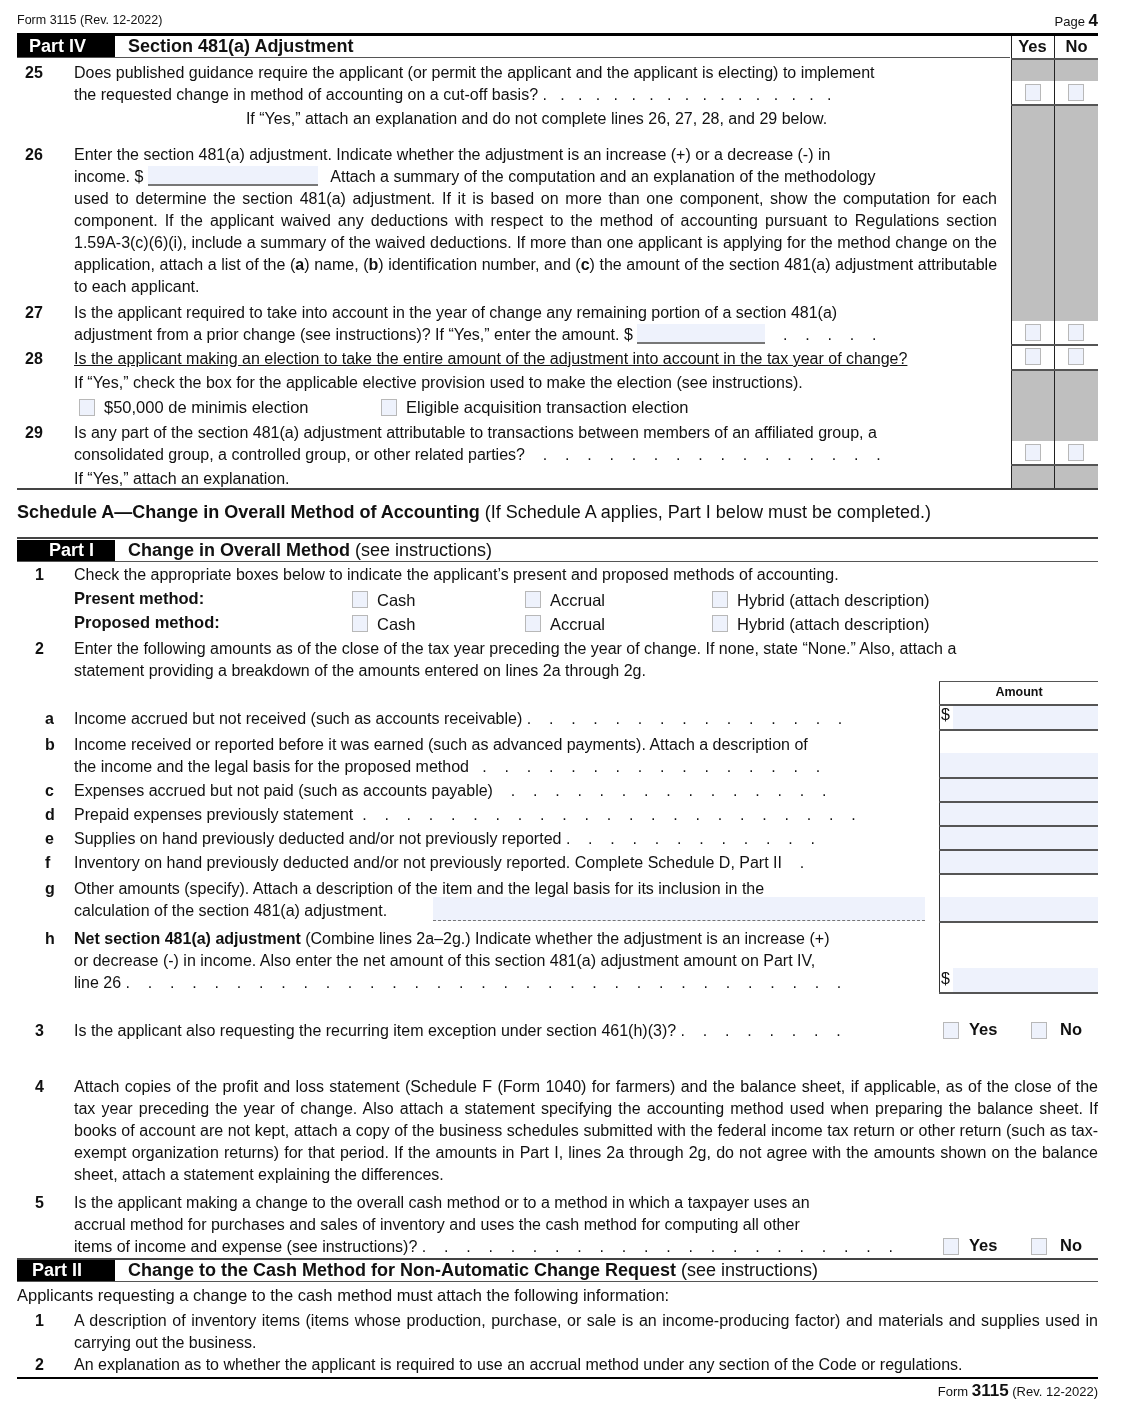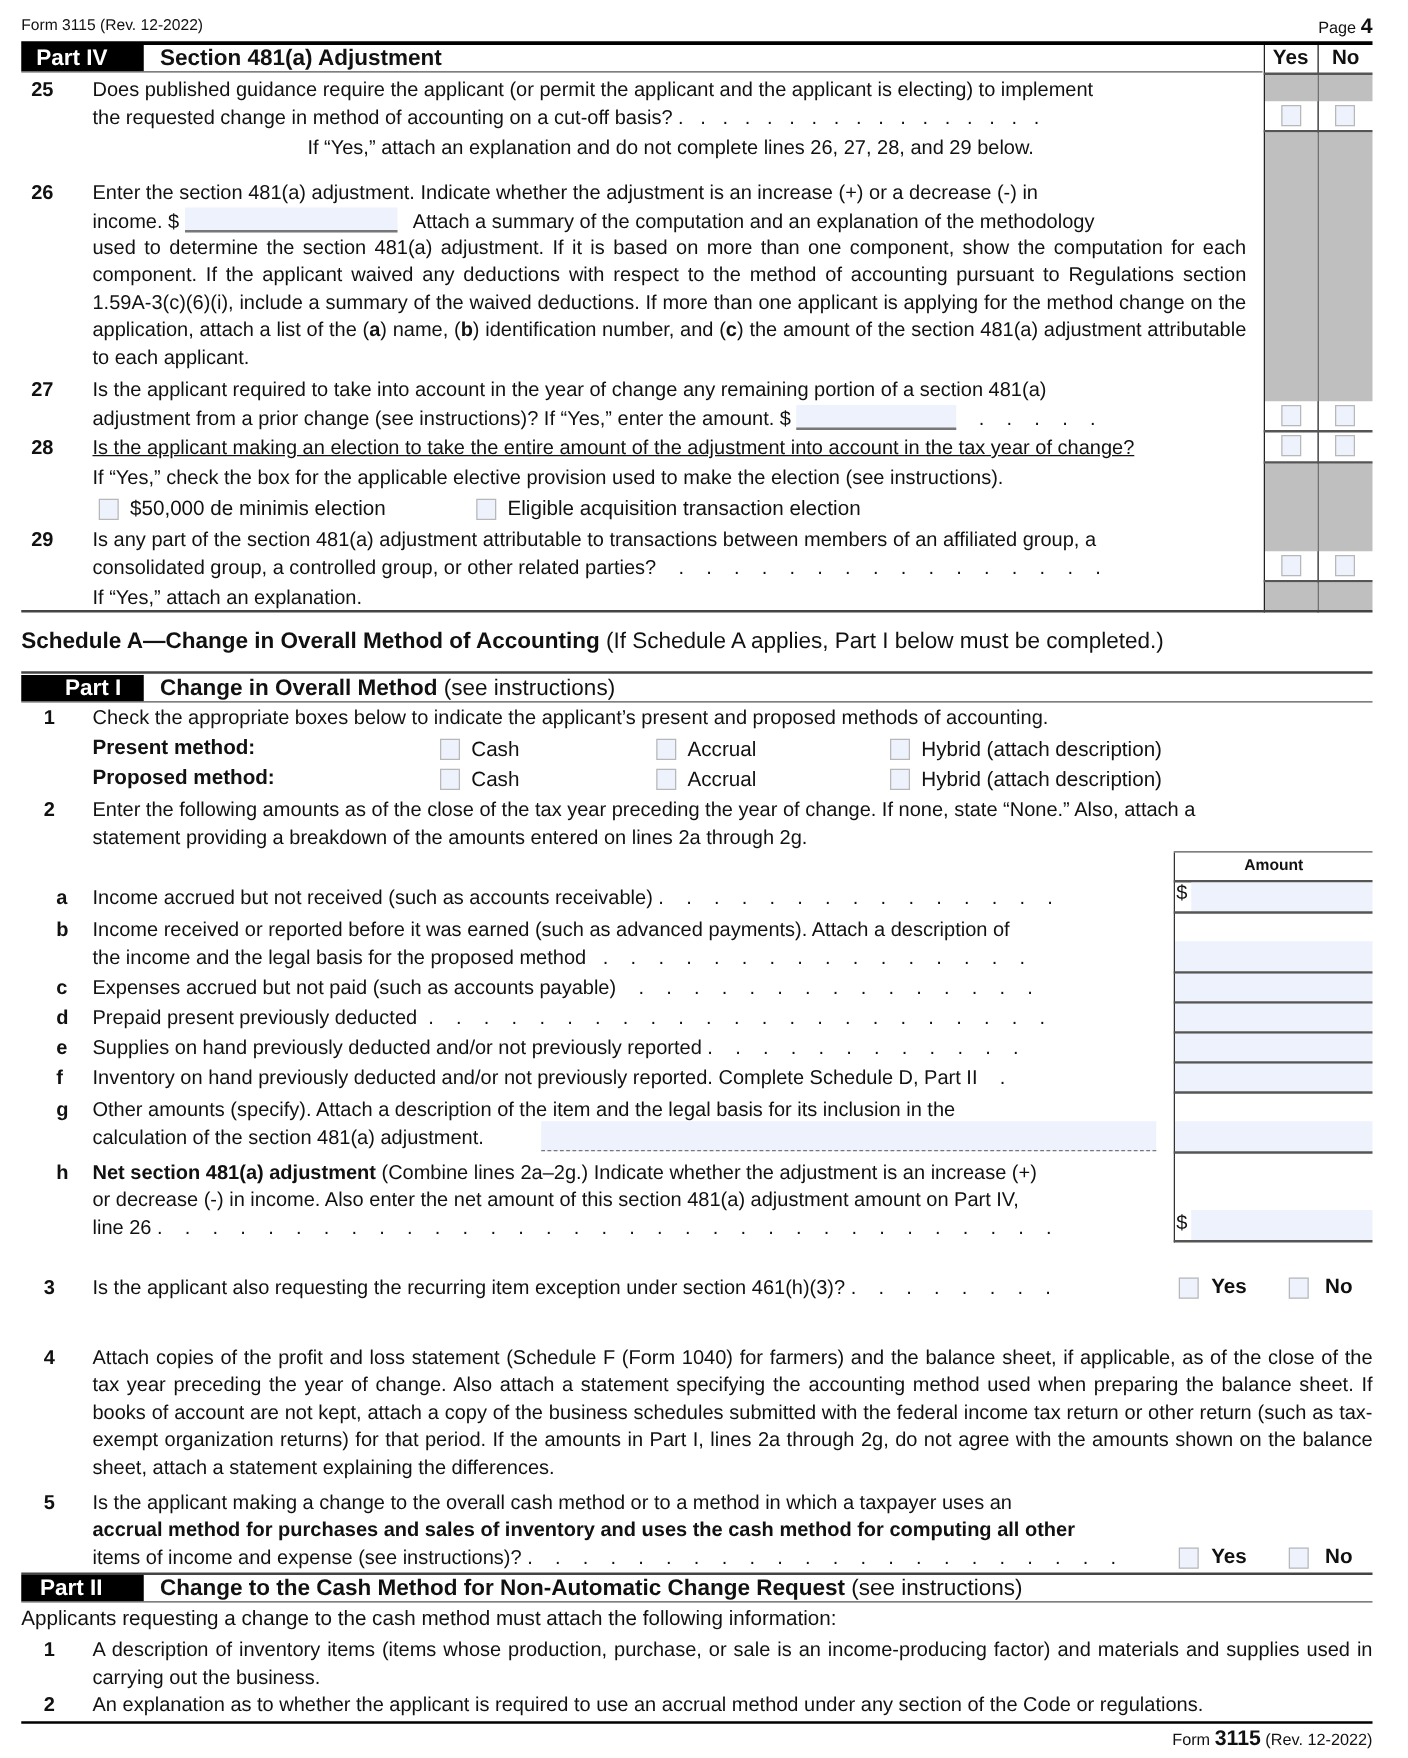--- a/index.html
+++ b/index.html
@@ -99,21 +99,21 @@
 <span class="cb abs" style="left:1068px; top:444px;"></span>
 
 <div class="line" style="top:488px; height:2px; background:#444;"></div>
 
 <div class="abs" style="left:17px; top:502px; font-size:18px;">
   <b>Schedule A—Change in Overall Method of Accounting</b>
   <span>(If Schedule A applies, Part I below must be completed.)</span>
 </div>
 <div class="line" style="top:537px; height:2px; background:#444;"></div>
 
-<div class="partlabel" style="left:17px; top:540px; width:98px; padding-left:17px;text-align:center;">Part I</div>
+<div class="partlabel" style="left:17px; top:540px; width:98px; padding-left:32px;">Part I</div>
 <div class="parttitle" style="left:128px; top:540px;">
   <b>Change in Overall Method</b>
   <span>(see instructions)</span>
 </div>
 <div class="line" style="top:561px; height:1px; background:#555;"></div>
 
 <div class="num" style="top:566px; left:35px;">1</div>
 <div class="txt" style="top:564px;">Check the appropriate boxes below to indicate the applicant’s present and proposed methods of accounting.</div>
 <div class="abs b" style="left:74px; top:589px;">Present method:</div>
 <span class="cb abs" style="left:352px; top:591px;"></span>
@@ -151,21 +151,21 @@
 <div class="txt" style="top:756px;"><span>the income and the legal basis for the proposed method</span><span class="dots">   .    .    .    .    .    .    .    .    .    .    .    .    .    .    .    .</span></div>
 <div class="abs fill" style="left:940px; top:753px; width:158px; height:24px;"></div>
 <div class="hline" style="left:939px; width:159px; top:777px;"></div>
 
 <div class="lt" style="top:782px;">c</div>
 <div class="txt" style="top:780px;"><span>Expenses accrued but not paid (such as accounts payable)</span><span class="dots">    .    .    .    .    .    .    .    .    .    .    .    .    .    .    .</span></div>
 <div class="abs fill" style="left:940px; top:779px; width:158px; height:22px;"></div>
 <div class="hline" style="left:939px; width:159px; top:801px;"></div>
 
 <div class="lt" style="top:806px;">d</div>
-<div class="txt" style="top:804px;"><span>Prepaid present previously deducted</span><span class="dots">  .    .    .    .    .    .    .    .    .    .    .    .    .    .    .    .    .    .    .    .    .    .    .</span></div>
+<div class="txt" style="top:804px;"><span>Prepaid expenses previously statement</span><span class="dots">  .    .    .    .    .    .    .    .    .    .    .    .    .    .    .    .    .    .    .    .    .    .    .</span></div>
 <div class="abs fill" style="left:940px; top:803px; width:158px; height:22px;"></div>
 <div class="hline" style="left:939px; width:159px; top:825px;"></div>
 
 <div class="lt" style="top:830px;">e</div>
 <div class="txt" style="top:828px;"><span>Supplies on hand previously deducted and/or not previously reported</span><span class="dots"> .    .    .    .    .    .    .    .    .    .    .    .</span></div>
 <div class="abs fill" style="left:940px; top:827px; width:158px; height:22px;"></div>
 <div class="hline" style="left:939px; width:159px; top:849px;"></div>
 
 <div class="lt" style="top:854px;">f</div>
 <div class="txt" style="top:852px;"><span>Inventory on hand previously deducted and/or not previously reported. Complete Schedule D, Part II</span><span class="dots">    .</span></div>
@@ -192,21 +192,21 @@
 <span class="cb abs" style="left:943px; top:1022px;"></span>
 <div class="abs b" style="left:969px; top:1020px;">Yes</div>
 <span class="cb abs" style="left:1031px; top:1022px;"></span>
 <div class="abs b" style="left:1060px; top:1020px;">No</div>
 
 <div class="num" style="top:1078px; left:35px;">4</div>
 <div class="txt just" style="top:1076px; width:1024px;">Attach copies of the profit and loss statement (Schedule F (Form 1040) for farmers) and the balance sheet, if applicable, as of the close of the tax year preceding the year of change. Also attach a statement specifying the accounting method used when preparing the balance sheet. If books of account are not kept, attach a copy of the business schedules submitted with the federal income tax return or other return (such as tax-exempt organization returns) for that period. If the amounts in Part I, lines 2a through 2g, do not agree with the amounts shown on the balance sheet, attach a statement explaining the differences.</div>
 
 <div class="num" style="top:1194px; left:35px;">5</div>
 <div class="txt just" style="top:1192px; width:852px;">Is the applicant making a change to the overall cash method or to a method in which a taxpayer uses an</div>
-<div class="txt just" style="top:1214px; width:852px;font-weight:bold;">accrual method for purchases and sales of inventory and uses the cash method for computing all other</div>
+<div class="txt just" style="top:1214px; width:852px;">accrual method for purchases and sales of inventory and uses the cash method for computing all other</div>
 <div class="txt" style="top:1236px;"><span>items of income and expense (see instructions)?</span><span class="dots"> .    .    .    .    .    .    .    .    .    .    .    .    .    .    .    .    .    .    .    .    .    .</span></div>
 <span class="cb abs" style="left:943px; top:1238px;"></span>
 <div class="abs b" style="left:969px; top:1236px;">Yes</div>
 <span class="cb abs" style="left:1031px; top:1238px;"></span>
 <div class="abs b" style="left:1060px; top:1236px;">No</div>
 
 <div class="line" style="top:1258px; height:2px; background:#444;"></div>
 
 <div class="partlabel" style="left:17px; top:1260px; width:98px; padding-left:15px;">Part II</div>
 <div class="parttitle" style="left:128px; top:1260px;">

